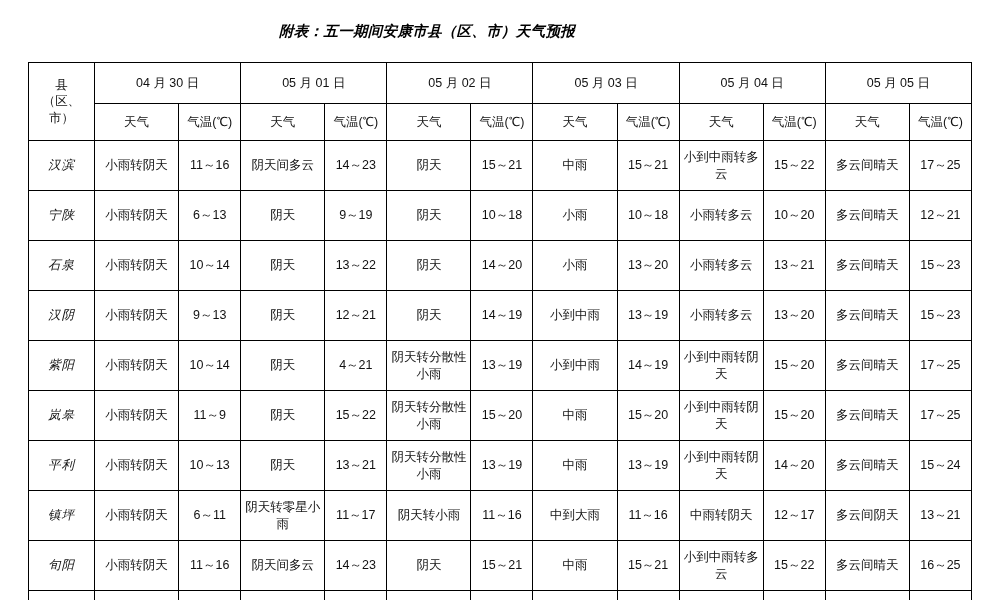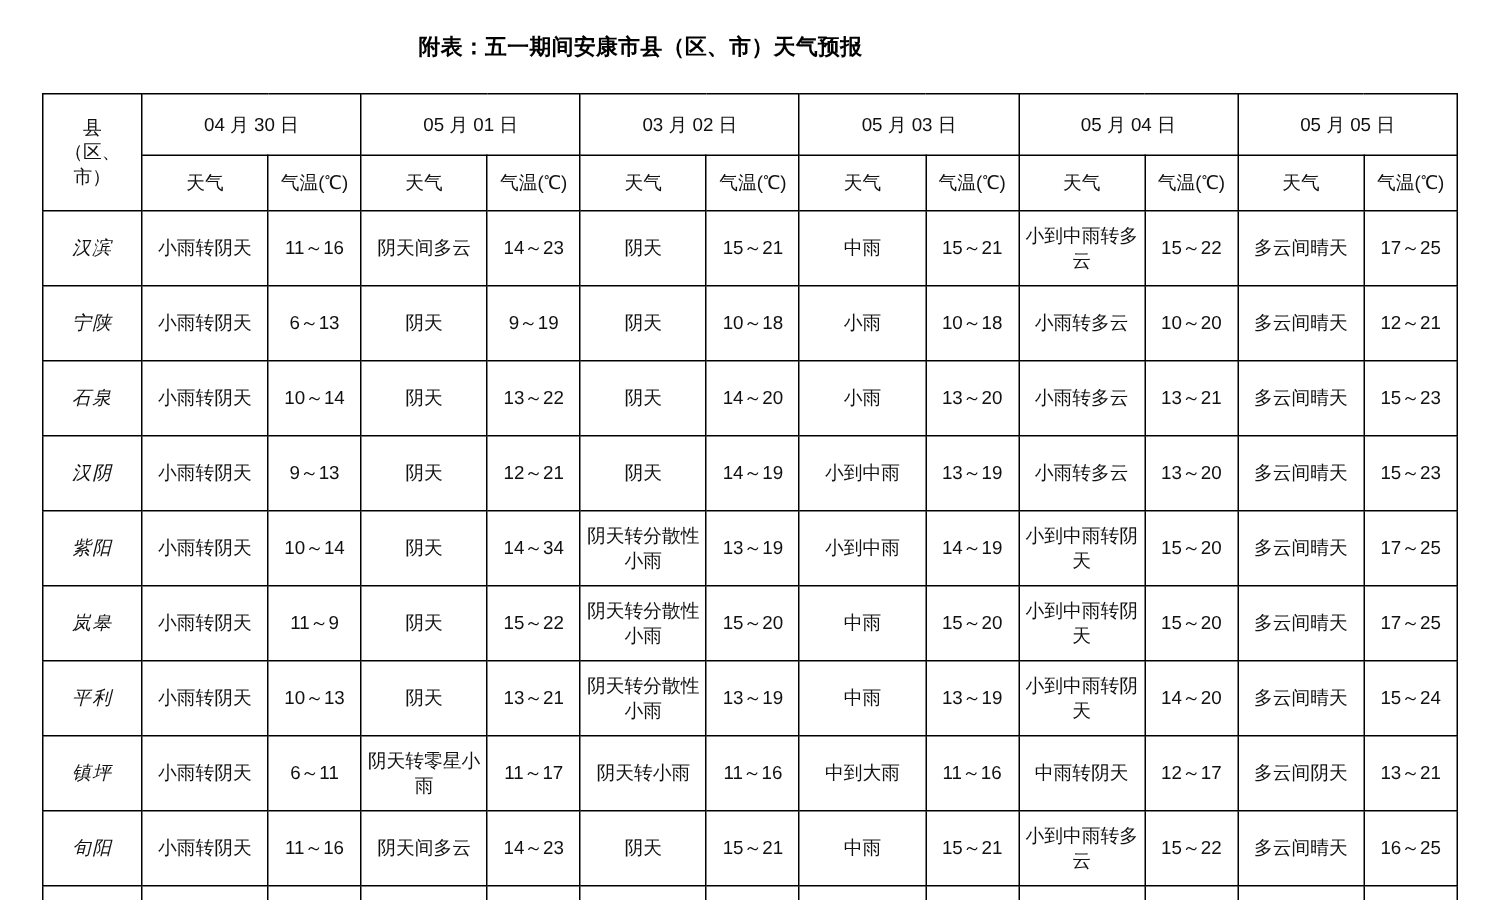--- a/index.html
+++ b/index.html
@@ -23,20 +23,21 @@
   .doc-title {
     position: absolute;
     top: 22px;
     left: 0;
     width: 854px;
     text-align: center;
     font-size: 14.5px;
     font-weight: bold;
     letter-spacing: 0.3px;
     color: #000000;
+    font-style: italic;
   }
   .table-wrap {
     position: absolute;
     top: 62px;
     left: 28px;
     width: 944px;
   }
   table.fc {
     border-collapse: collapse;
     width: 944px;
@@ -113,21 +114,21 @@
       </colgroup>
       <thead>
         <tr>
           <th class="corner" rowspan="2">
             <div>县</div>
             <div>（区、</div>
             <div>市）</div>
           </th>
           <th class="hdr-date" colspan="2">04 月 30 日</th>
           <th class="hdr-date" colspan="2">05 月 01 日</th>
-          <th class="hdr-date" colspan="2">03 月 02 日</th>
+          <th class="hdr-date" colspan="2">05 月 02 日</th>
           <th class="hdr-date" colspan="2">05 月 03 日</th>
           <th class="hdr-date" colspan="2">05 月 04 日</th>
           <th class="hdr-date" colspan="2">05 月 05 日</th>
         </tr>
         <tr>
           <th class="hdr-sub">天气</th>
           <th class="hdr-sub">气温(℃)</th>
           <th class="hdr-sub">天气</th>
           <th class="hdr-sub">气温(℃)</th>
           <th class="hdr-sub">天气</th>
@@ -199,21 +200,21 @@
           <td class="wx">小雨转多云</td>
           <td class="tmp">13～20</td>
           <td class="wx">多云间晴天</td>
           <td class="tmp">15～23</td>
         </tr>
         <tr class="data-row">
           <td class="county">紫阳</td>
           <td class="wx">小雨转阴天</td>
           <td class="tmp">10～14</td>
           <td class="wx">阴天</td>
-          <td class="tmp">14～34</td>
+          <td class="tmp">4～21</td>
           <td class="wx">阴天转分散性小雨</td>
           <td class="tmp">13～19</td>
           <td class="wx">小到中雨</td>
           <td class="tmp">14～19</td>
           <td class="wx">小到中雨转阴天</td>
           <td class="tmp">15～20</td>
           <td class="wx">多云间晴天</td>
           <td class="tmp">17～25</td>
         </tr>
         <tr class="data-row">

